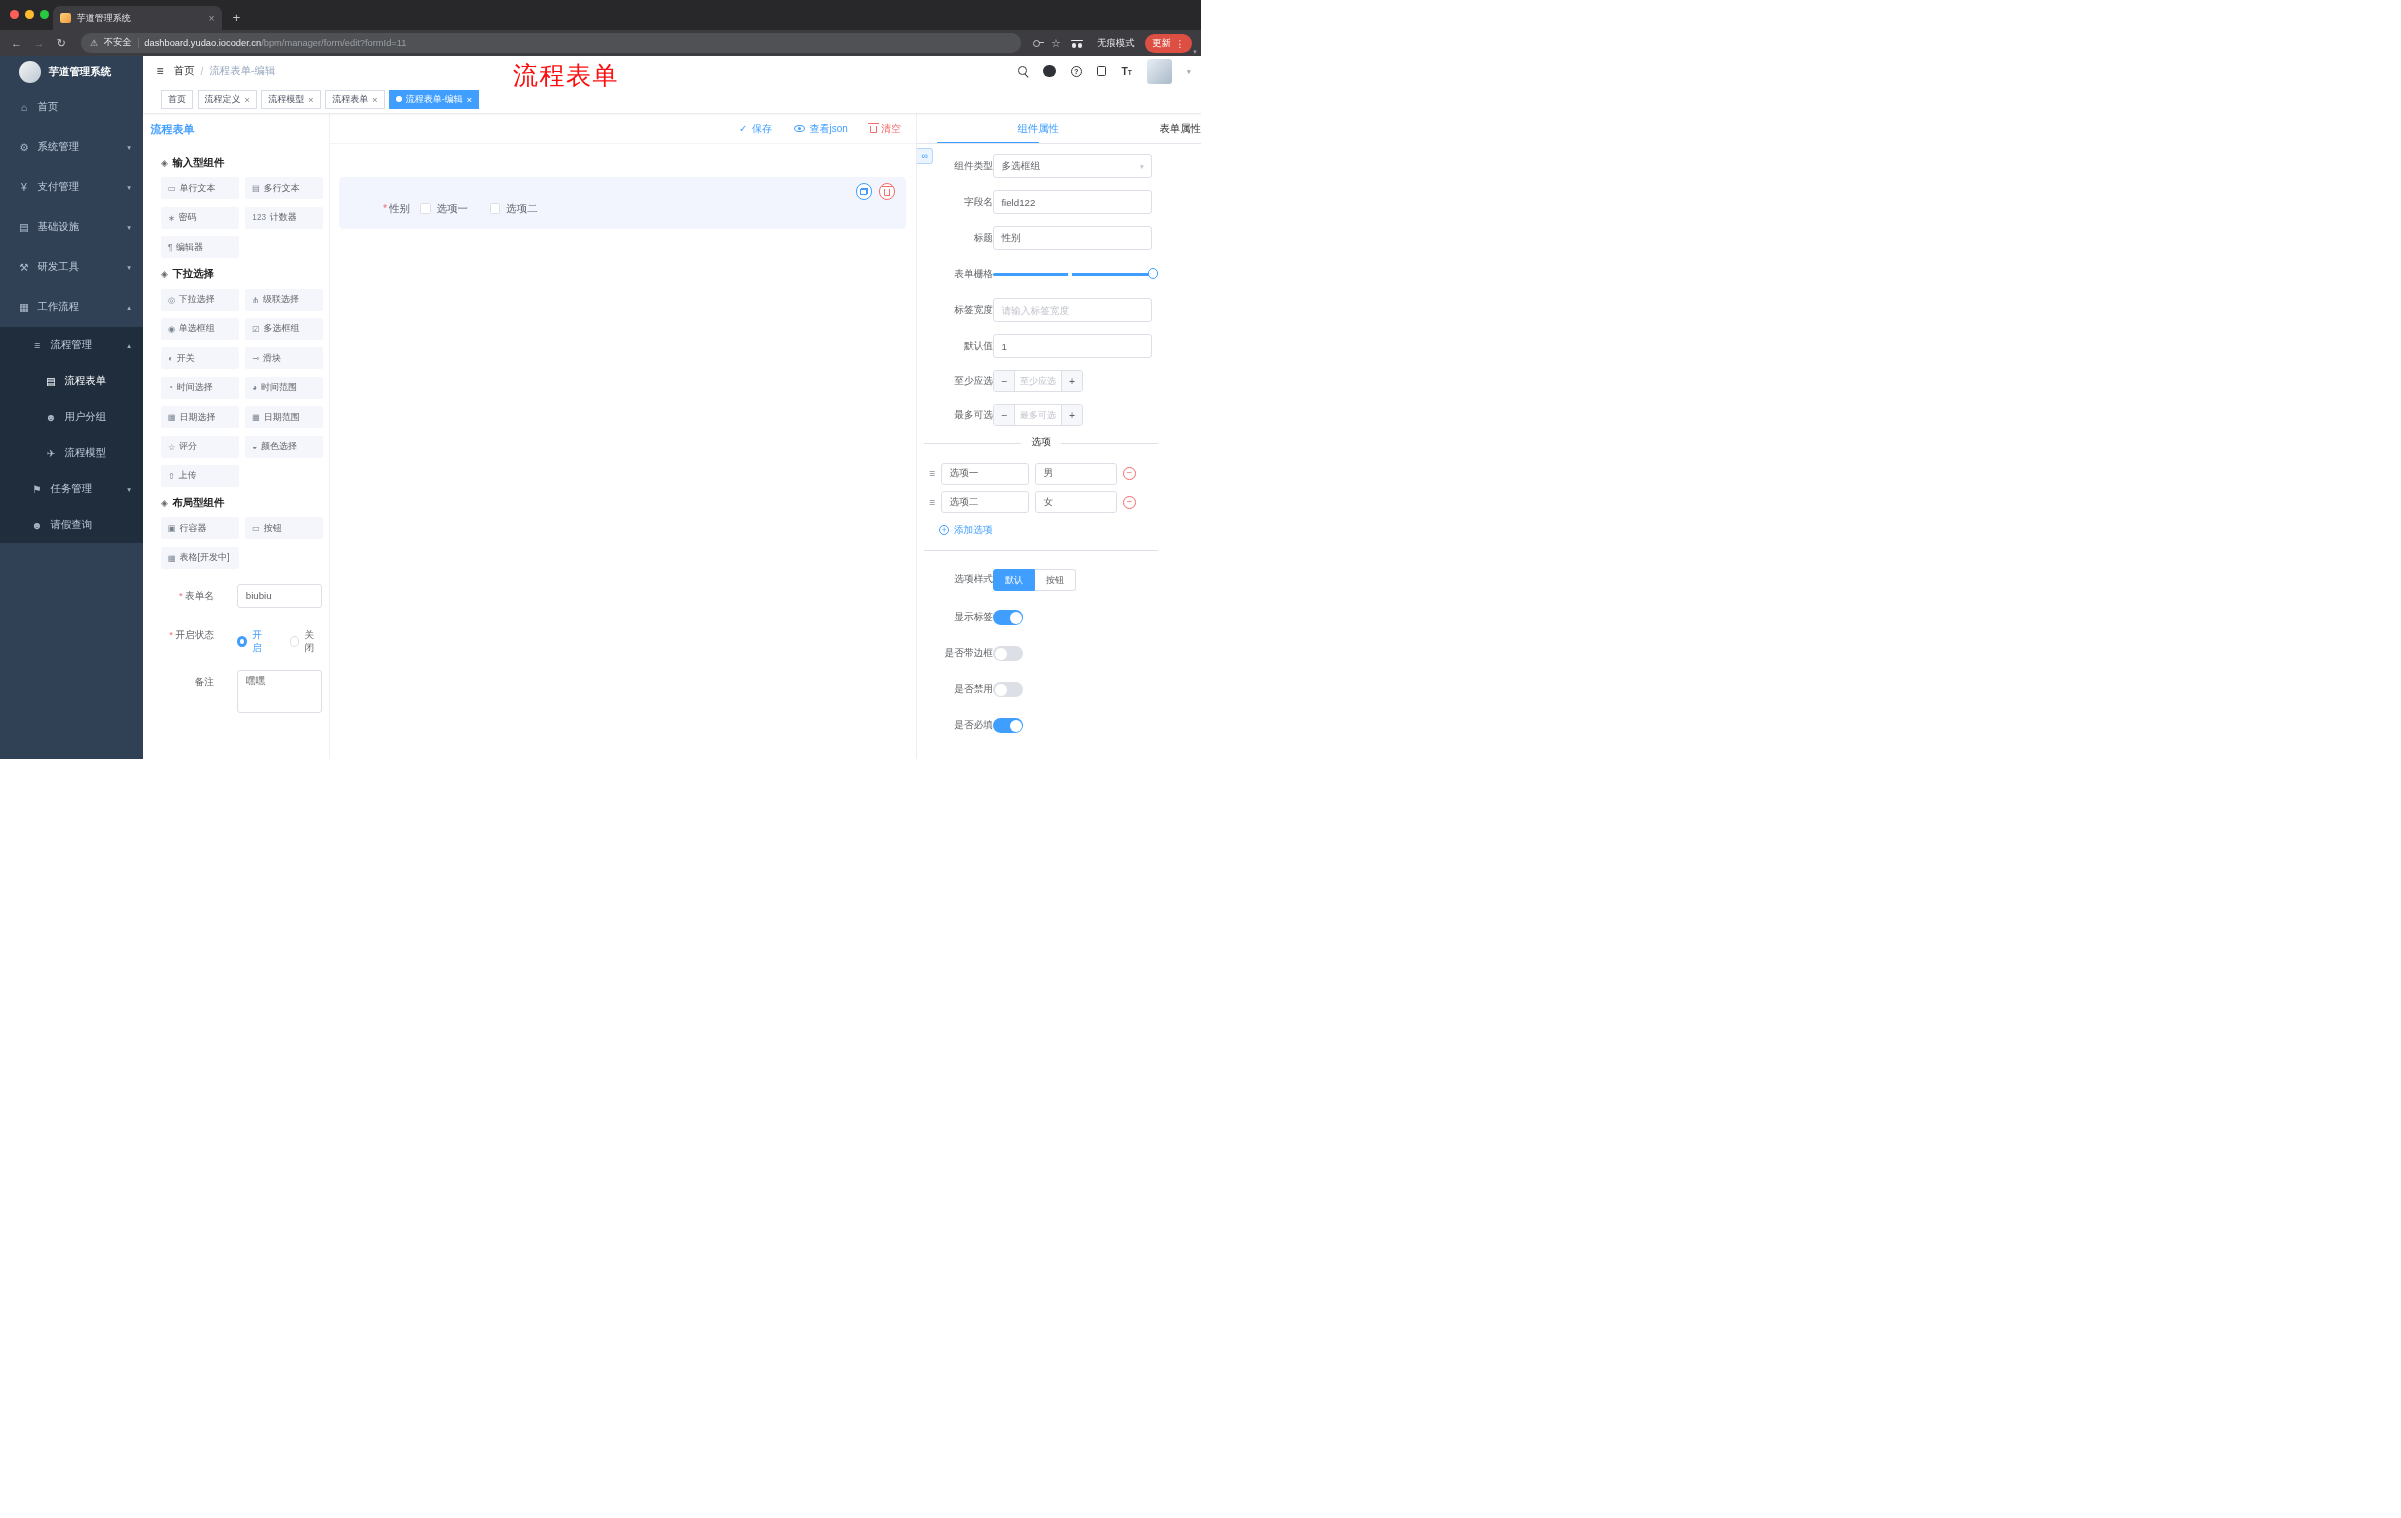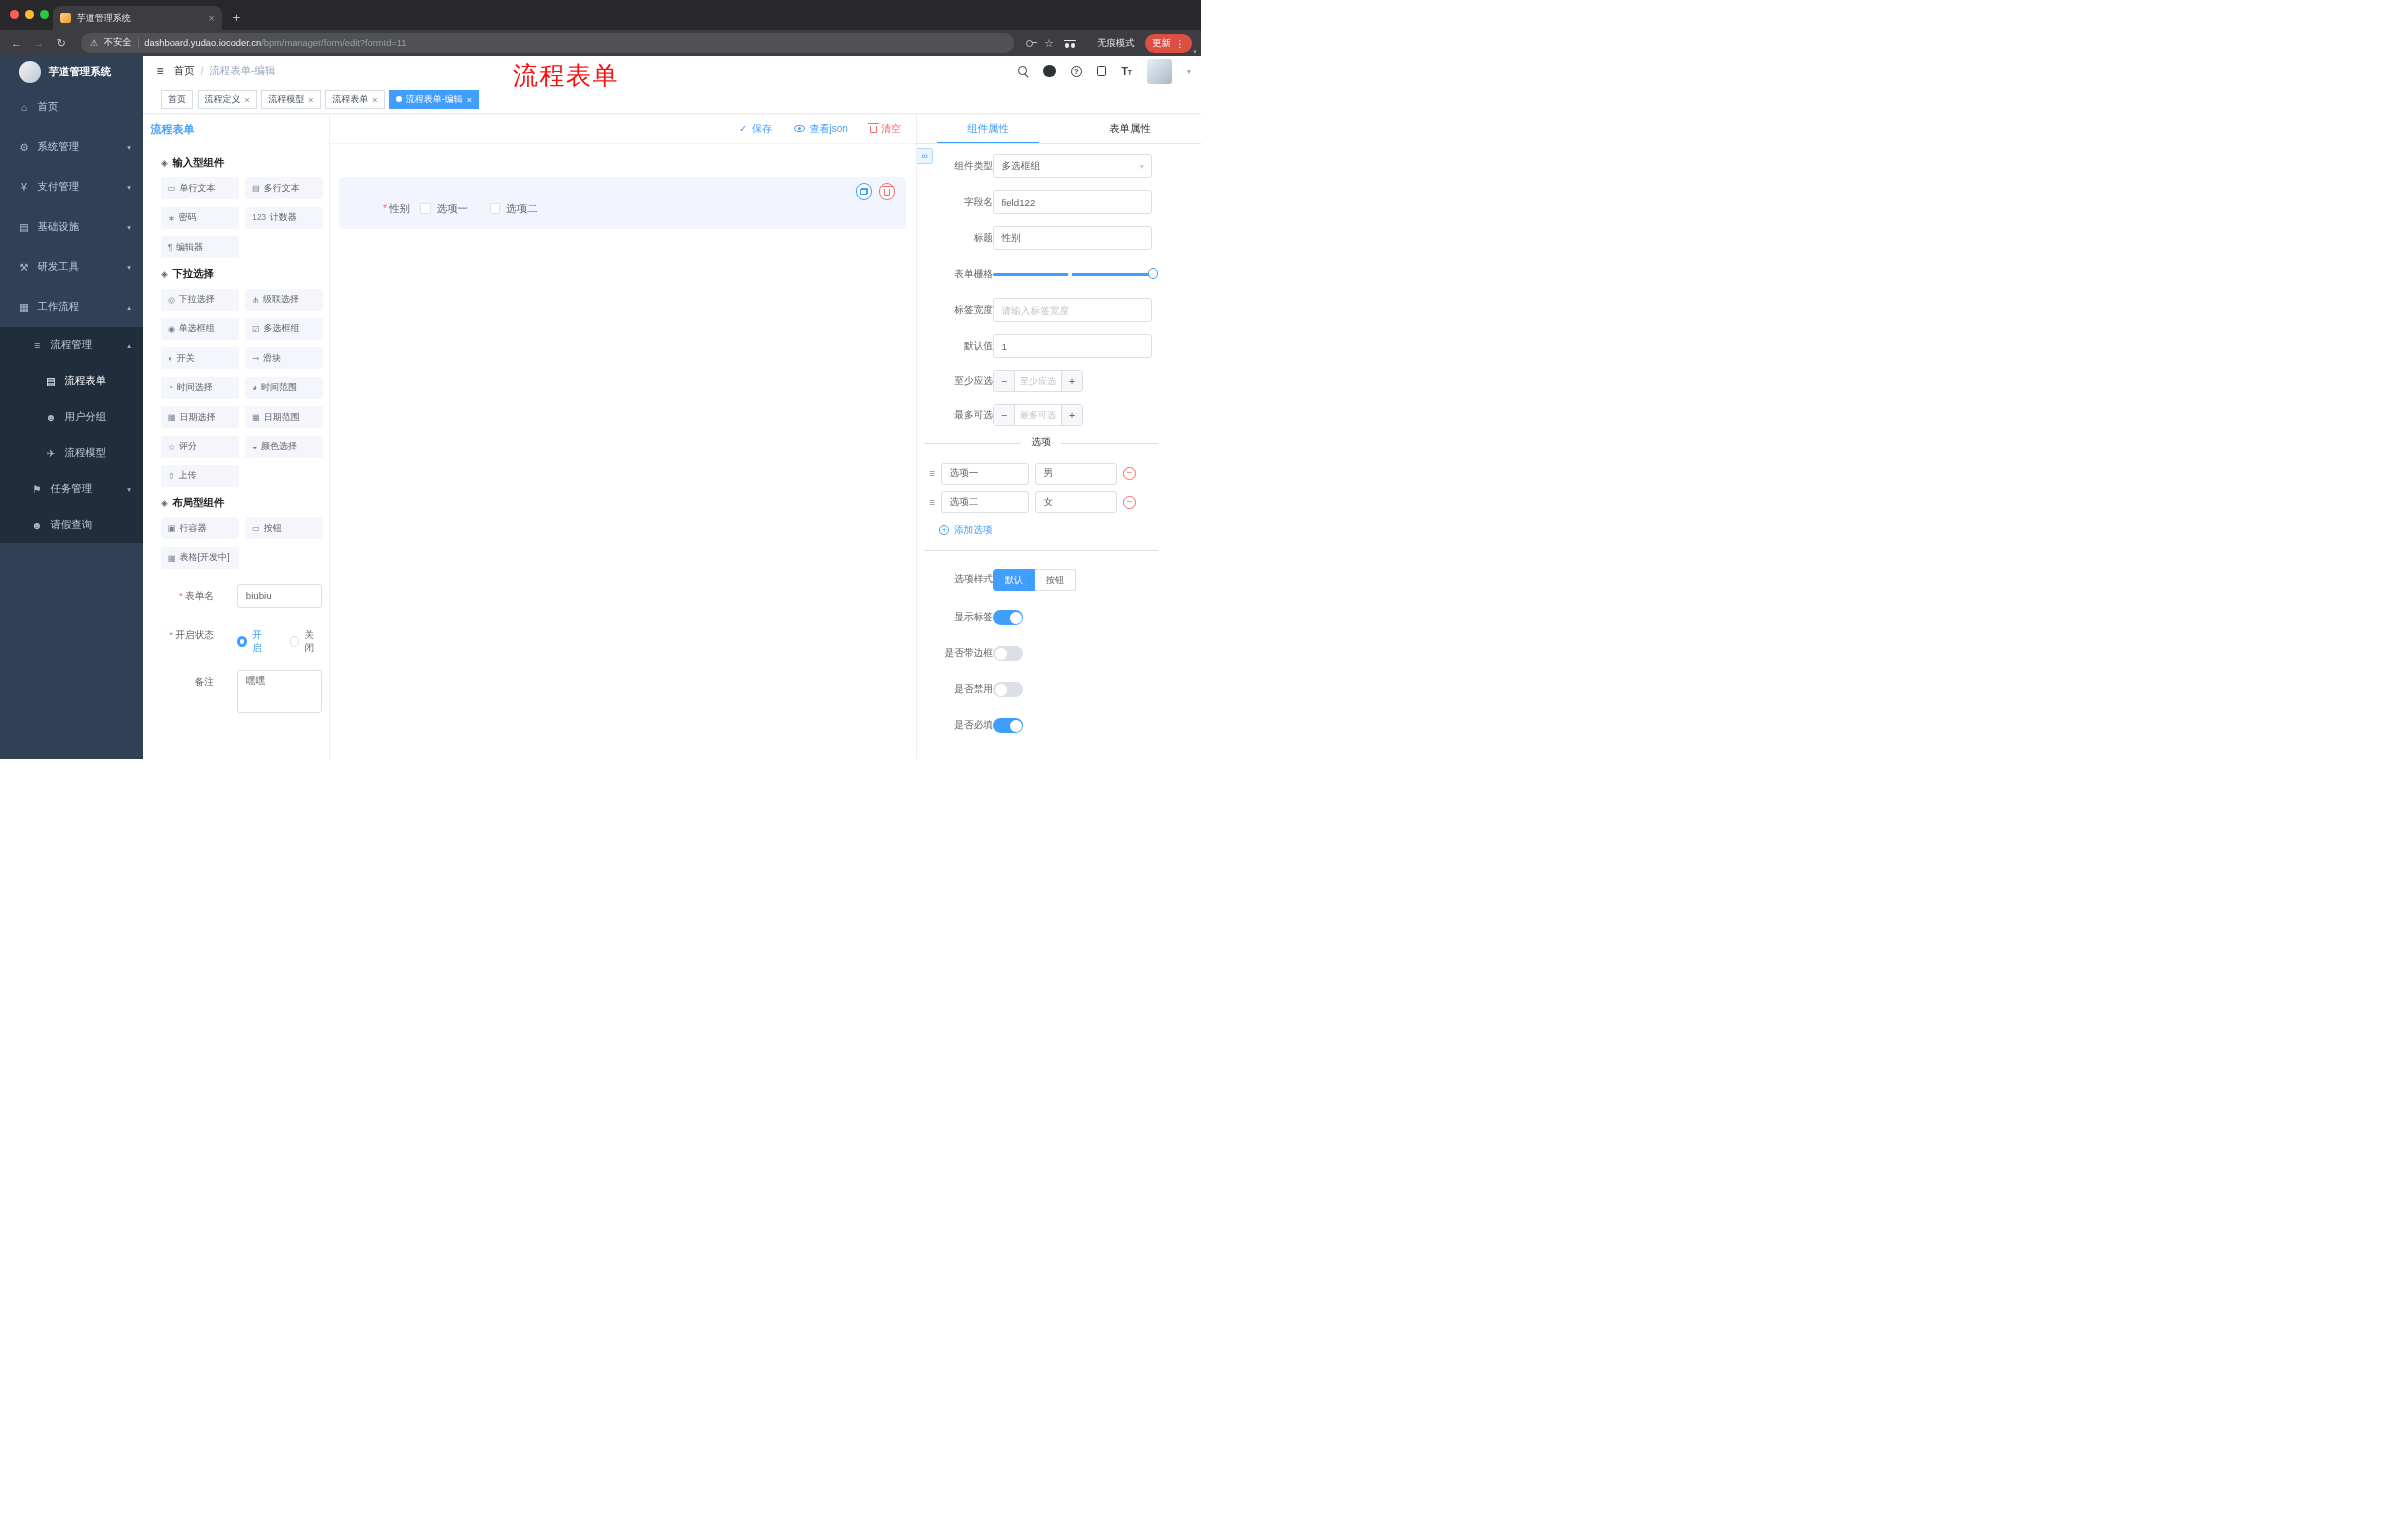--- a/index.html
+++ b/index.html
@@ -21,21 +21,21 @@
   .nav-btn.disabled { color:#77777b; }
   .omnibox { flex:1; min-width:0; height:19.3px; background:#505155; border-radius:9.7px; display:flex; align-items:center; gap:6px; padding:0 9px; margin:0 4.5px; font-size:9.3px; color:#e8eaed; }
   .warn-glyph { color:#dadce0; font-size:9px; }
   .ombx-div { width:0.7px; height:10.4px; background:#6b6c70; }
   .url-wrap { white-space:nowrap; overflow:hidden; }
   .url-path { color:#9aa0a6; }
   .key-icon { width:11px; height:7.4px; position:relative; }
   .key-icon::before { content:""; position:absolute; left:0; top:0.7px; width:5.2px; height:5.2px; border:1.1px solid #c7c7c9; border-radius:50%; }
   .key-icon::after { content:""; position:absolute; left:6.7px; top:3px; width:4.5px; height:1.1px; background:#c7c7c9; }
   .star-glyph { color:#c7c7c9; font-size:11px; }
-  .incog { display:flex; align-items:center; gap:21px; color:#e8eaed; font-size:9.3px; margin:0 3px; }
+  .incog { display:flex; align-items:center; gap:14px; color:#e8eaed; font-size:9.3px; margin:0 3px; }
   .incog-icon { width:12px; height:9.7px; position:relative; }
   .incog-icon::before { content:""; position:absolute; top:1.5px; left:0; width:12px; height:1.5px; background:#e8eaed; border-radius:0.7px; }
   .incog-icon::after { content:""; position:absolute; top:5.2px; left:0.7px; width:4.5px; height:4.5px; border-radius:50%; background:#e8eaed; box-shadow:6px 0 0 #e8eaed; }
   .update-pill { display:flex; align-items:center; gap:4.5px; background:#dd4f42; color:#fff; border-radius:9.7px; padding:3px 7.4px; font-size:9.3px; }
   .chrome-caret { position:absolute; top:48px; right:4.5px; color:#9aa0a6; font-size:6.7px; z-index:30; }
 
   
   .app { position:absolute; top:56px; left:0; right:0; bottom:0; }
 
   
@@ -132,21 +132,21 @@
   .act-del { border:0.7px solid #f56c6c; color:#f56c6c; }
   .copy-icon { width:7.4px; height:7.4px; position:relative; }
   .copy-icon::before { content:""; position:absolute; top:0; right:0; width:4.5px; height:4.5px; border:0.9px solid currentColor; }
   .copy-icon::after { content:""; position:absolute; bottom:0; left:0; width:4.5px; height:4.5px; border:0.9px solid currentColor; background:#fff; }
   .checkbox { display:flex; align-items:center; gap:6px; margin-right:22px; font-size:10.4px; color:#606266; }
   .cb-box { width:10.4px; height:10.4px; border:0.7px solid #dcdfe6; border-radius:1.5px; background:#fff; }
 
   
   .props-panel { width:285px; border-left:0.7px solid #eceef3; position:relative; display:flex; flex-direction:column; }
   .props-tabs { height:30px; display:flex; border-bottom:0.7px solid #e4e7ed; }
-  .ptab { flex:1; text-align:center; line-height:30px; font-size:10.4px; color:#303133; position:relative; cursor:pointer; }
+  .ptab { flex:1; text-align:right; line-height:30px; font-size:10.4px; color:#303133; position:relative; cursor:pointer; }
   .ptab.active { color:#409eff; }
   .ptab.active::after { content:""; position:absolute; left:14%; right:14%; bottom:0; height:1.5px; background:#409eff; }
   .link-btn { position:absolute; top:34px; left:0; width:16.3px; height:16.3px; background:#ecf5ff; border:0.7px solid #b3d8ff; border-left:none; border-radius:0 3px 3px 0; color:#409eff; font-size:9px; display:flex; align-items:center; justify-content:center; }
   .props-scroll { flex:1; overflow:hidden; padding-top:10.4px; }
   .prow { display:flex; align-items:center; margin-bottom:12px; padding-left:12px; }
   .plabel { width:64px; text-align:right; font-size:9.7px; color:#606266; margin-right:0; flex-shrink:0; }
   .pcontrol { width:159px; }
   .pcontrol input { height:24px; }
   .pselect { height:24px; border:0.7px solid #dcdfe6; border-radius:3px; display:flex; align-items:center; padding:0 7.4px; font-size:9.7px; color:#606266; cursor:pointer; }
   .pselect .sel-caret { margin-left:auto; color:#c0c4cc; font-size:7.4px; }

